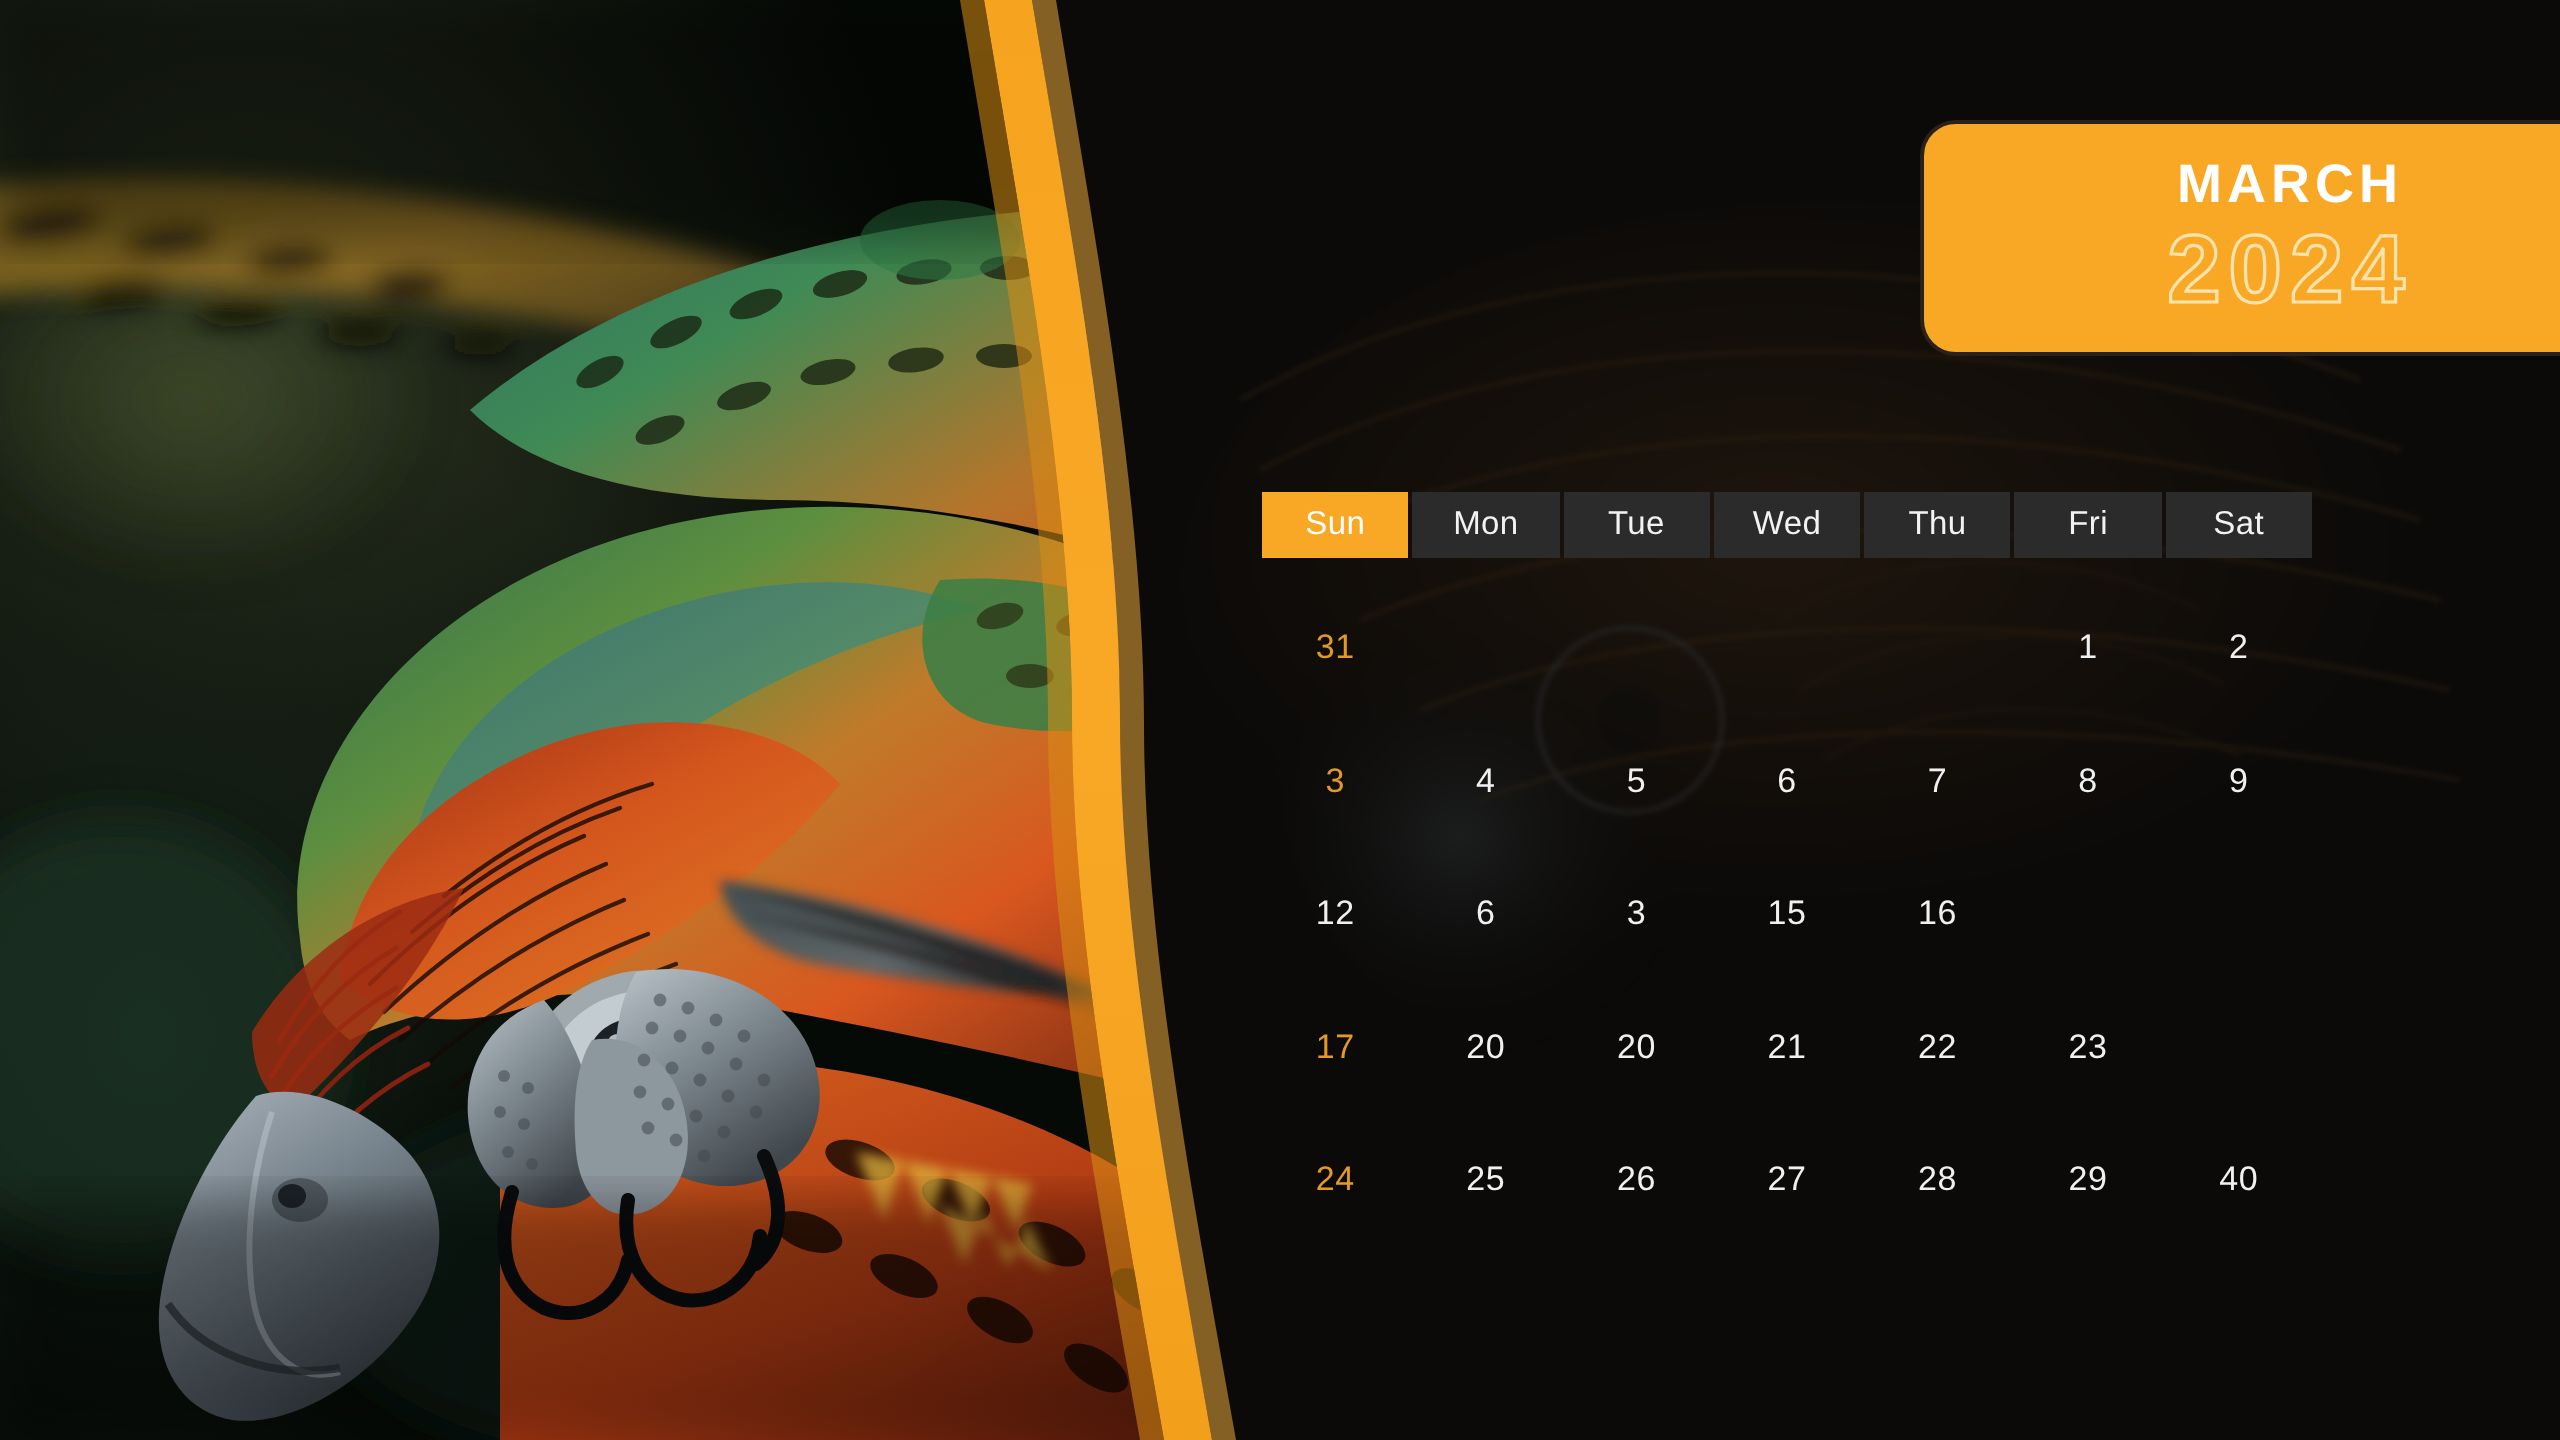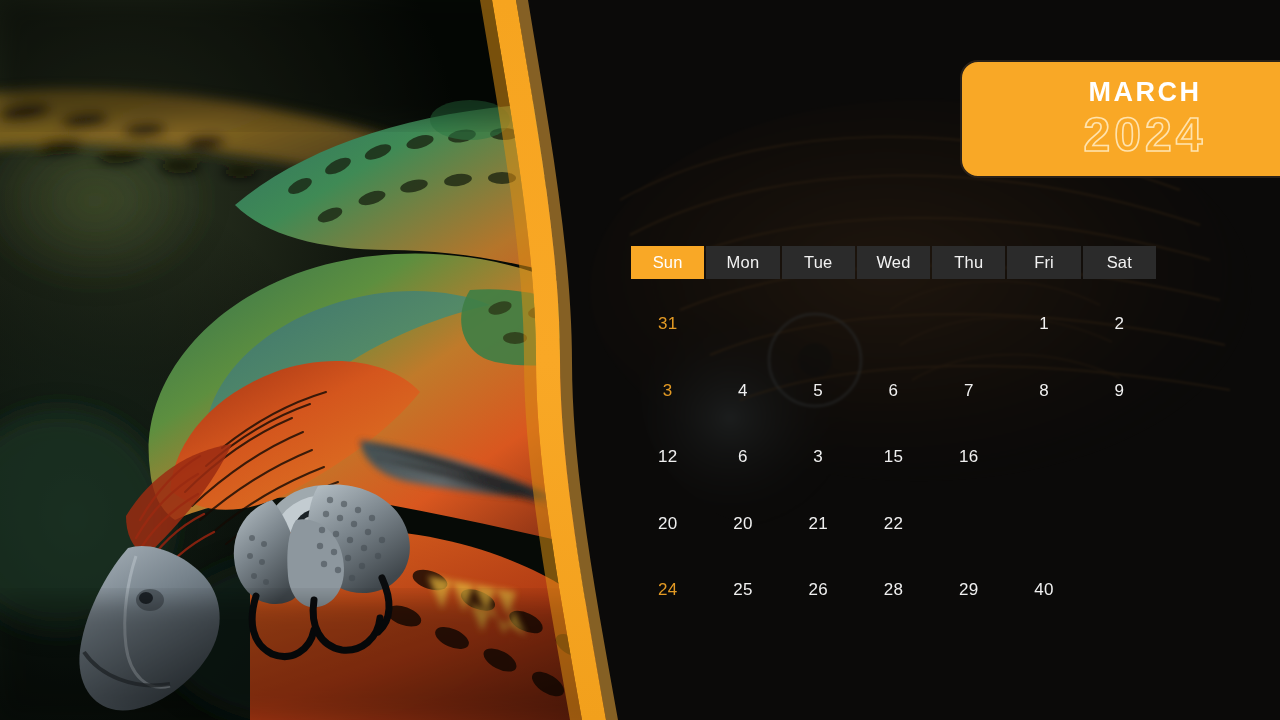--- a/index.html
+++ b/index.html
@@ -474,29 +474,32 @@
           <div class="day-cell">9</div>
         </div>
         <div class="week-row">
           <div class="day-cell">12</div>
           <div class="day-cell">6</div>
           <div class="day-cell">3</div>
           <div class="day-cell">15</div>
           <div class="day-cell">16</div>
         </div>
         <div class="week-row">
+          <div class="day-cell is-sunday">17</div>
           <div class="day-cell">20</div>
           <div class="day-cell">20</div>
           <div class="day-cell">21</div>
           <div class="day-cell">22</div>
+          <div class="day-cell">23</div>
         </div>
         <div class="week-row">
           <div class="day-cell is-sunday">24</div>
           <div class="day-cell">25</div>
           <div class="day-cell">26</div>
+          <div class="day-cell">27</div>
           <div class="day-cell">28</div>
           <div class="day-cell">29</div>
           <div class="day-cell">40</div>
         </div>
       </div>
   </div>
 
 </div>
 
 </body></html>

